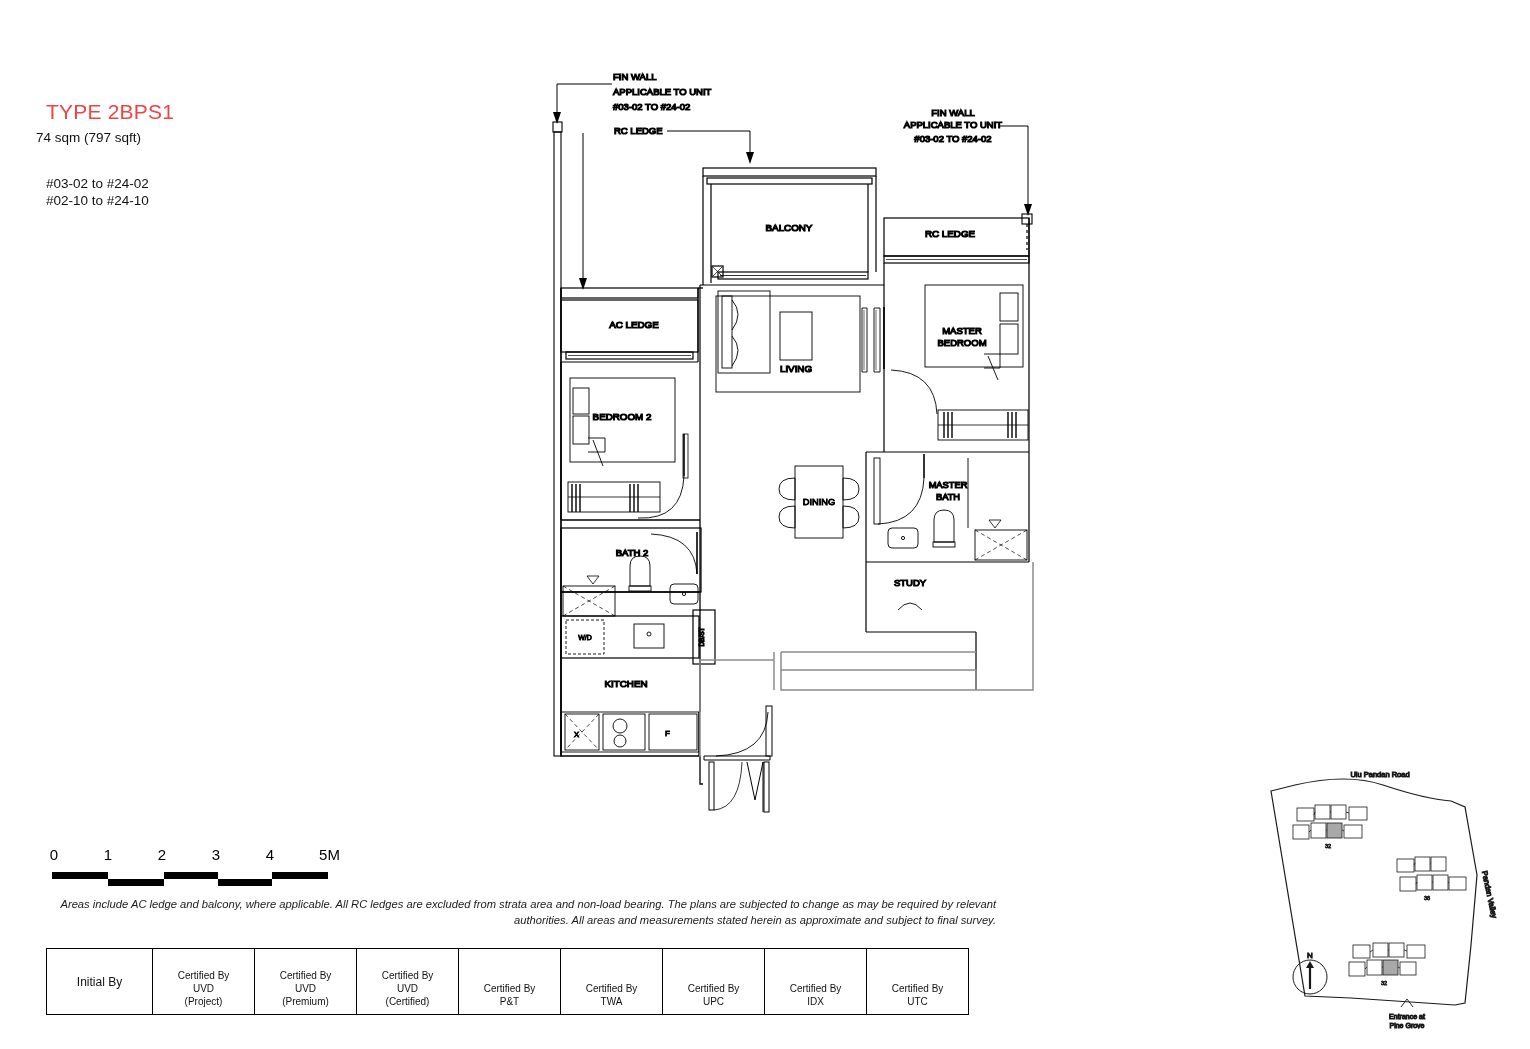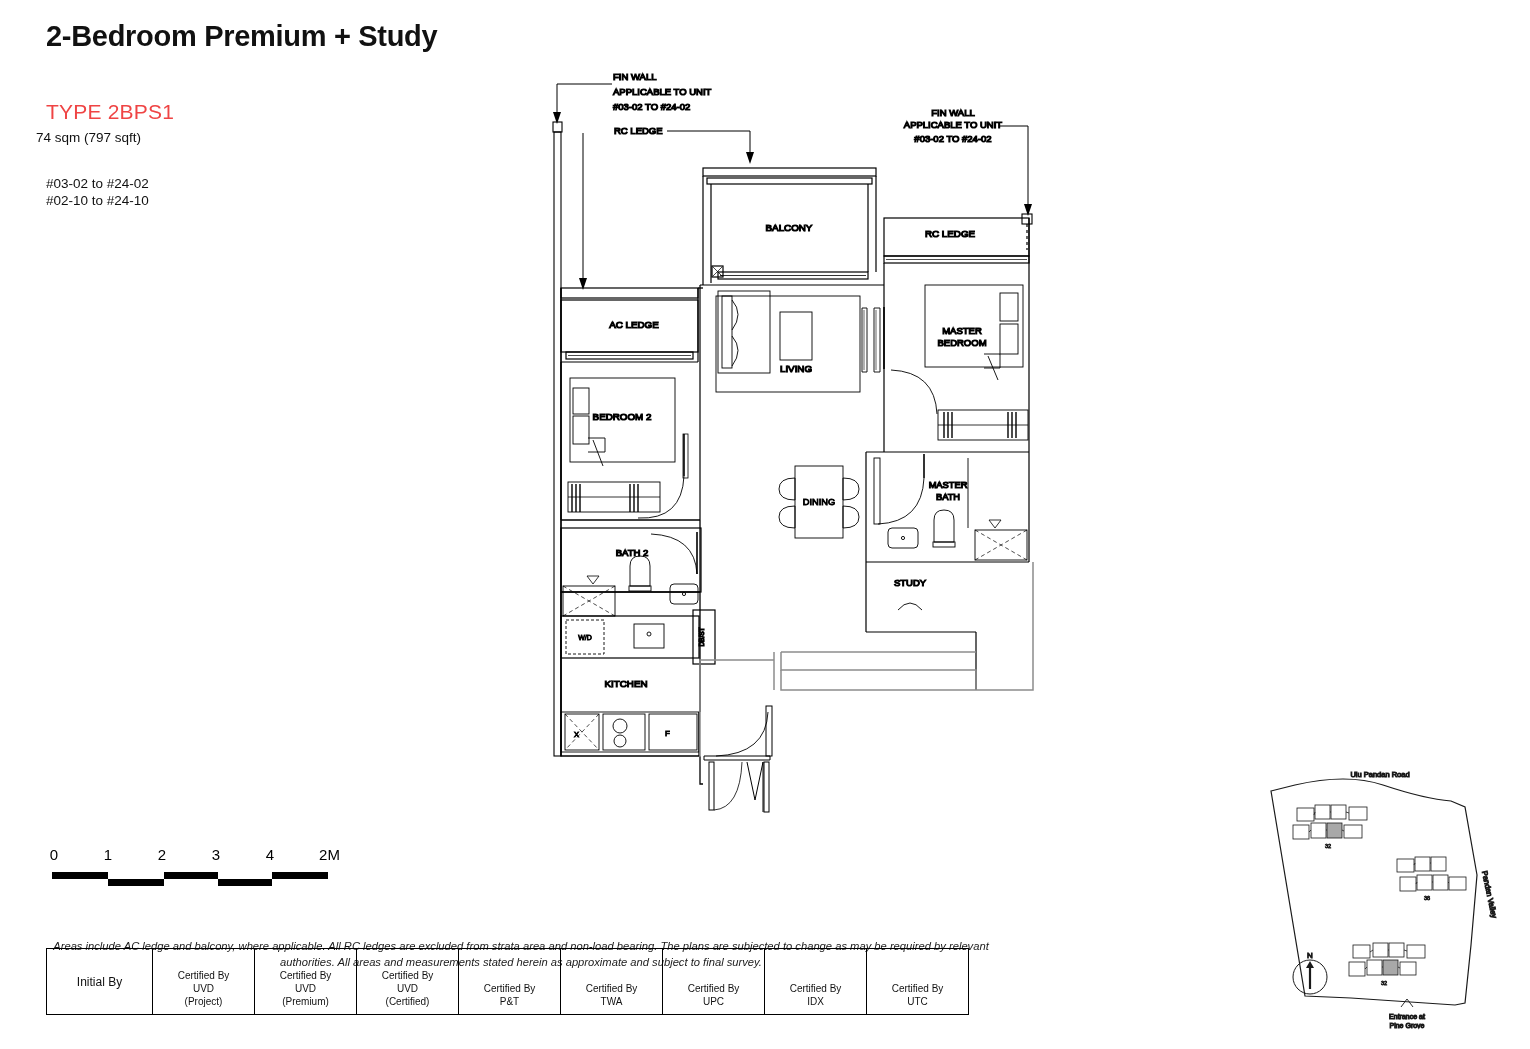--- a/index.html
+++ b/index.html
@@ -42,21 +42,21 @@
   .scale-num {
     position: absolute; font-size: 15px; color: #000;
     transform: translateX(-50%); top: 0; white-space: nowrap;
   }
   .scale-num.last { transform: translateX(-38%); }
 
   
   #disclaimer {
     position: absolute; left: 46px; top: 897px; width: 950px;
     font-size: 11.2px; font-style: italic; line-height: 15.5px;
-    color: #1a1a1a; text-align: center; margin-top: 42px;
+    color: #1a1a1a; text-align: right;
   }
 
   
   #sig-table {
     position: absolute; left: 46px; top: 948px;
     border-collapse: collapse; table-layout: fixed;
   }
   #sig-table td {
     border: 1px solid #000;
     vertical-align: bottom;
@@ -75,23 +75,20 @@
   
   #sitemap { position: absolute; left: 1255px; top: 755px; }
 
   svg text { font-family: "Liberation Sans", sans-serif; fill: #111; }
 </style>
 </head>
 <body>
 
 <div id="page">
 
-  <div id="header">
-    <div id="plan-title">2-Bedroom Premium + Study</div>
-  </div>
   <div id="type-code">TYPE 2BPS1</div>
   <div id="area-text">74 sqm (797 sqft)</div>
   <div id="unit-range">
     <div>#03-02 to #24-02</div>
     <div>#02-10 to #24-10</div>
   </div>
 
   <svg id="floorplan" width="1100" height="850" viewBox="0 0 1100 850">
     <g fill="none" stroke="#000" stroke-width="1.2" shape-rendering="geometricPrecision">
 
@@ -369,21 +366,21 @@
 
     </g>
   </svg>
 
   <div id="scalebar-wrap">
     <div class="scale-num" style="left:14px;">0</div>
     <div class="scale-num" style="left:68px;">1</div>
     <div class="scale-num" style="left:122px;">2</div>
     <div class="scale-num" style="left:176px;">3</div>
     <div class="scale-num" style="left:230px;">4</div>
-    <div class="scale-num last" style="left:287px;">2M</div>
+    <div class="scale-num last" style="left:287px;">5M</div>
     <svg width="310" height="26" style="position:absolute; left:0; top:20px;">
       <rect x="12" y="6" width="56" height="7" fill="#000"></rect>
       <rect x="68" y="13" width="56" height="7" fill="#000"></rect>
       <rect x="124" y="6" width="54" height="7" fill="#000"></rect>
       <rect x="178" y="13" width="54" height="7" fill="#000"></rect>
       <rect x="232" y="6" width="56" height="7" fill="#000"></rect>
     </svg>
   </div>
 
   <div id="disclaimer">Areas include AC ledge and balcony, where applicable. All RC ledges are excluded from strata area and non-load bearing. The plans are subjected to change as may be required by relevant authorities. All areas and measurements stated herein as approximate and subject to final survey.</div>

